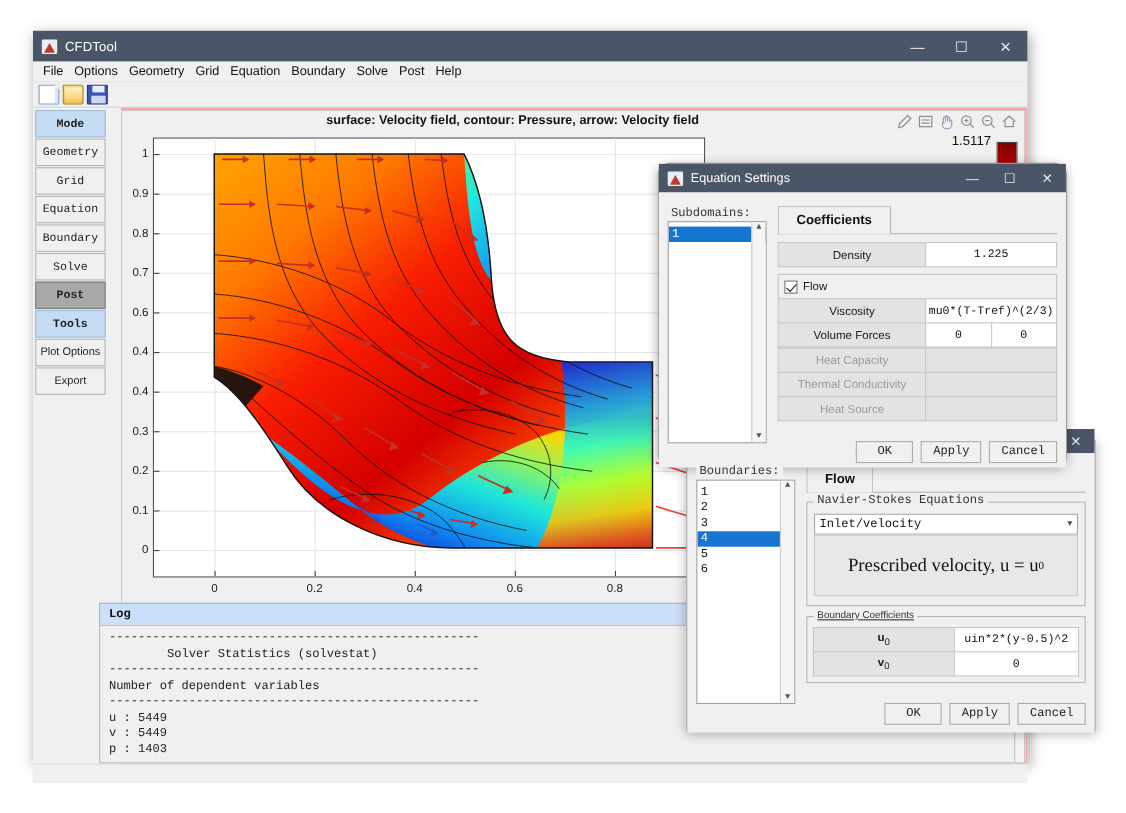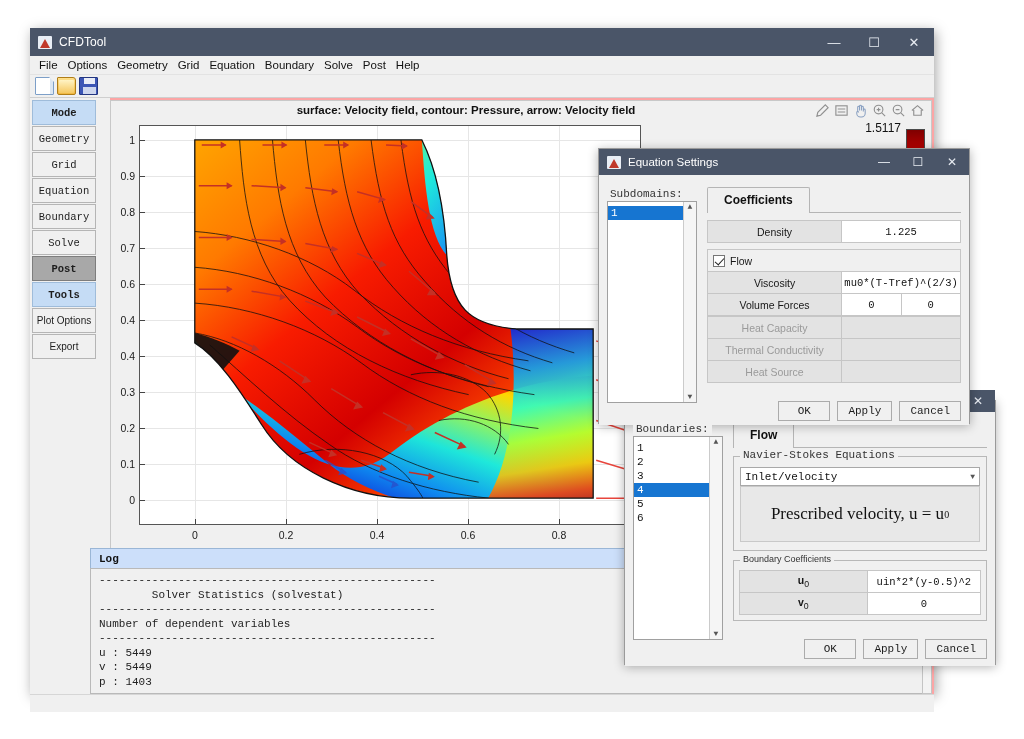--- a/index.html
+++ b/index.html
@@ -201,24 +201,24 @@
     display: flex; align-items: center; padding: 0 4px;
     font-family: "Liberation Mono", monospace; font-size: 11px; color: #111;
   }
   .selectbox .arrow { margin-left: auto; font-size: 8px; color: #555; }
   .eqbox {
     background: #e8e8e8; border: 1px solid #c9c9c9; height: 56px;
     display: flex; align-items: center; justify-content: center;
     font-family: "Liberation Serif", serif; font-size: 17px; color: #111;
   }
   .eqbox sub { font-size: 10px; }
-  .small-legend { font-size: 9px; color: #333; background: #f0f0f0; padding: 0 3px; }
+  .small-legend { font-size: 9px; color: #333; background: #f0f0f0; padding: 0 3px; text-decoration: underline; }
 
   
-  #equation-dialog { left: 598px; top: 148px; width: 372px; height: 276px; }
+  #equation-dialog { left: 598px; top: 148px; width: 372px; height: 276px; border-radius: 11px; }
   
   #boundary-dialog { left: 624px; top: 400px; width: 372px; height: 265px; }
 </style>
 </head>
 <body>
 
 <div id="root">
 
   <div class="win" id="main-window">
 

